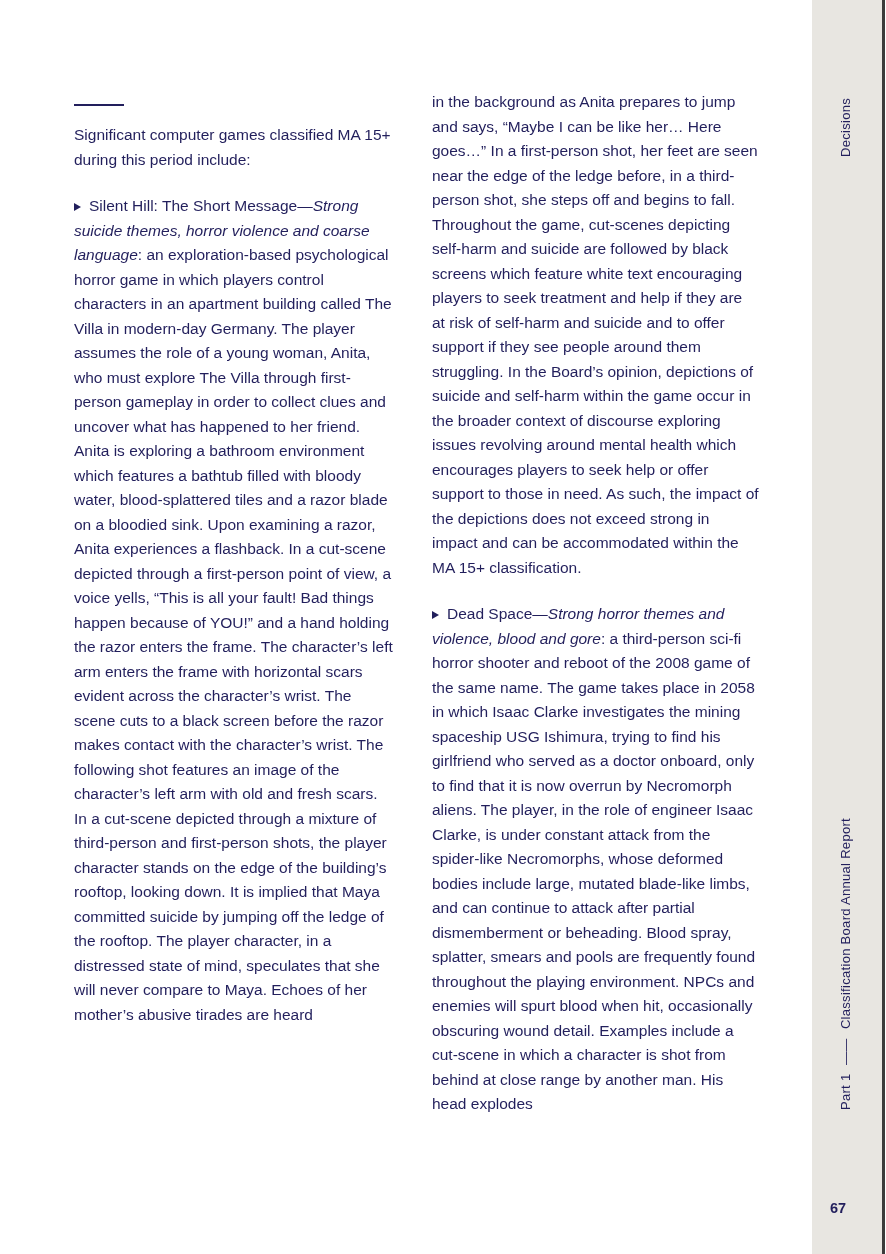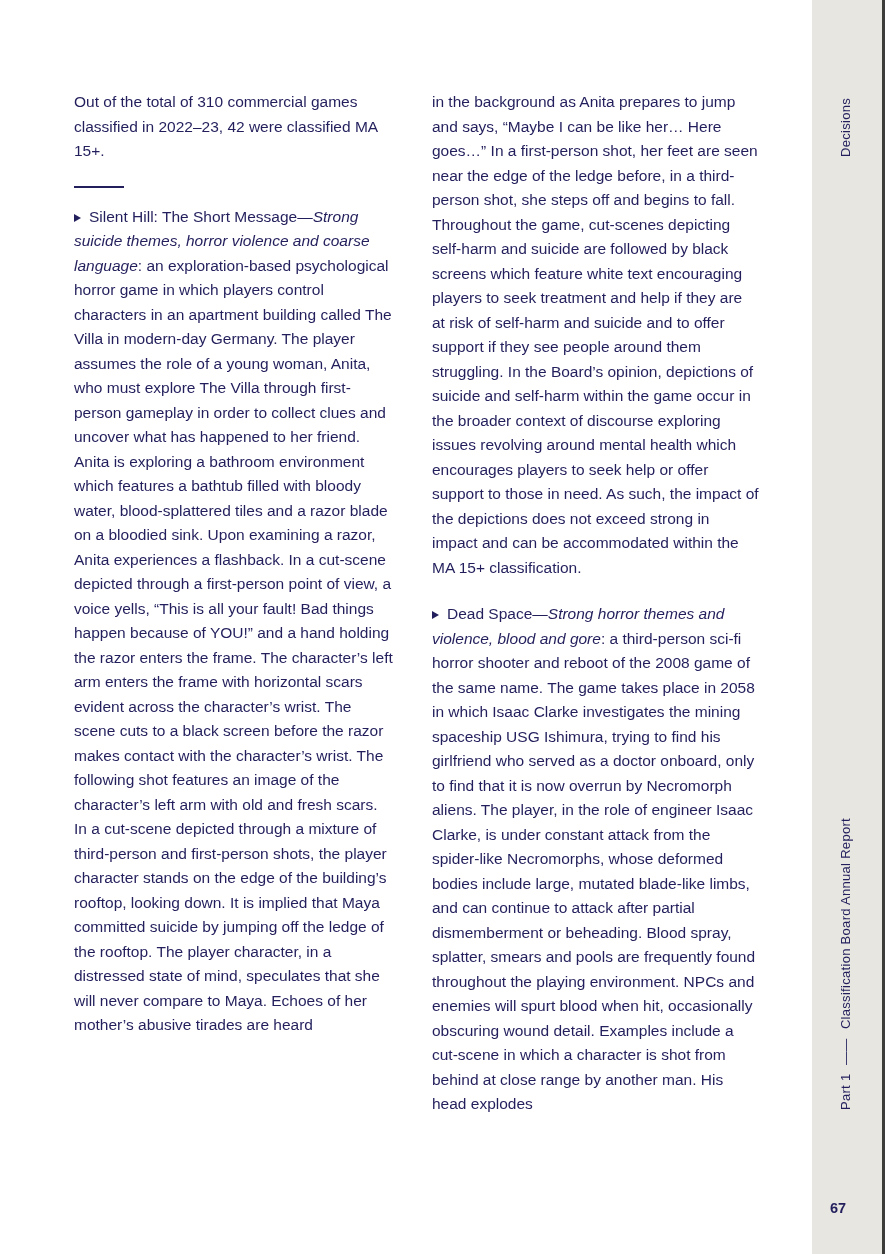--- a/index.html
+++ b/index.html
@@ -34,22 +34,22 @@
   .vdash{margin:5px 0;}
   .pagenum{position:absolute;left:830px;top:1200px;font-weight:700;font-size:14.5px;color:#221f5c;}
 </style>
 </head>
 <body>
 
 <div class="page">
 
   <div class="content">
     <div class="col col-left">
-      <p class="para"><span>Out of the total of 310 commercial games classified in 2022–23, 42 were classified MA 15+.</span></p>
       <div class="rule"></div>
+      <p class="para"><span>Significant computer games classified MA 15+ during this period include:</span></p>
       <p class="para"><span class="tri"></span><span class="b">Silent Hill: The Short Message</span><span class="i">—Strong suicide themes, horror violence and coarse language</span><span>: an exploration-based psychological horror game in which players control characters in an apartment building called The Villa in modern-day Germany. The player assumes the role of a young woman, Anita, who must explore The Villa through first-person gameplay in order to collect clues and uncover what has happened to her friend. Anita is exploring a bathroom environment which features a bathtub filled with bloody water, blood-splattered tiles and a razor blade on a bloodied sink. Upon examining a razor, Anita experiences a flashback. In a cut-scene depicted through a first-person point of view, a voice yells, “This is all your fault! Bad things happen because of YOU!” and a hand holding the razor enters the frame. The character’s left arm enters the frame with horizontal scars evident across the character’s wrist. The scene cuts to a black screen before the razor makes contact with the character’s wrist. The following shot features an image of the character’s left arm with old and fresh scars. In a cut-scene depicted through a mixture of third-person and first-person shots, the player character stands on the edge of the building’s rooftop, looking down. It is implied that Maya committed suicide by jumping off the ledge of the rooftop. The player character, in a distressed state of mind, speculates that she will never compare to Maya. Echoes of her mother’s abusive tirades are heard</span></p>
     </div>
     <div class="col col-right">
       <p class="para"><span>in the background as Anita prepares to jump and says, “Maybe I can be like her… Here goes…” In a first-person shot, her feet are seen near the edge of the ledge before, in a third-person shot, she steps off and begins to fall. Throughout the game, cut-scenes depicting self-harm and suicide are followed by black screens which feature white text encouraging players to seek treatment and help if they are at risk of self-harm and suicide and to offer support if they see people around them struggling. In the Board’s opinion, depictions of suicide and self-harm within the game occur in the broader context of discourse exploring issues revolving around mental health which encourages players to seek help or offer support to those in need. As such, the impact of the depictions does not exceed strong in impact and can be accommodated within the MA 15+ classification.</span></p>
       <p class="para"><span class="tri"></span><span class="b">Dead Space</span><span class="i">—Strong horror themes and violence, blood and gore</span><span>: a third-person sci-fi horror shooter and reboot of the 2008 game of the same name. The game takes place in 2058 in which Isaac Clarke investigates the mining spaceship USG Ishimura, trying to find his girlfriend who served as a doctor onboard, only to find that it is now overrun by Necromorph aliens. The player, in the role of engineer Isaac Clarke, is under constant attack from the spider-like Necromorphs, whose deformed bodies include large, mutated blade-like limbs, and can continue to attack after partial dismemberment or beheading. Blood spray, splatter, smears and pools are frequently found throughout the playing environment. NPCs and enemies will spurt blood when hit, occasionally obscuring wound detail. Examples include a cut-scene in which a character is shot from behind at close range by another man. His head explodes</span></p>
     </div>
   </div>
 
   <div class="band"></div>
 

